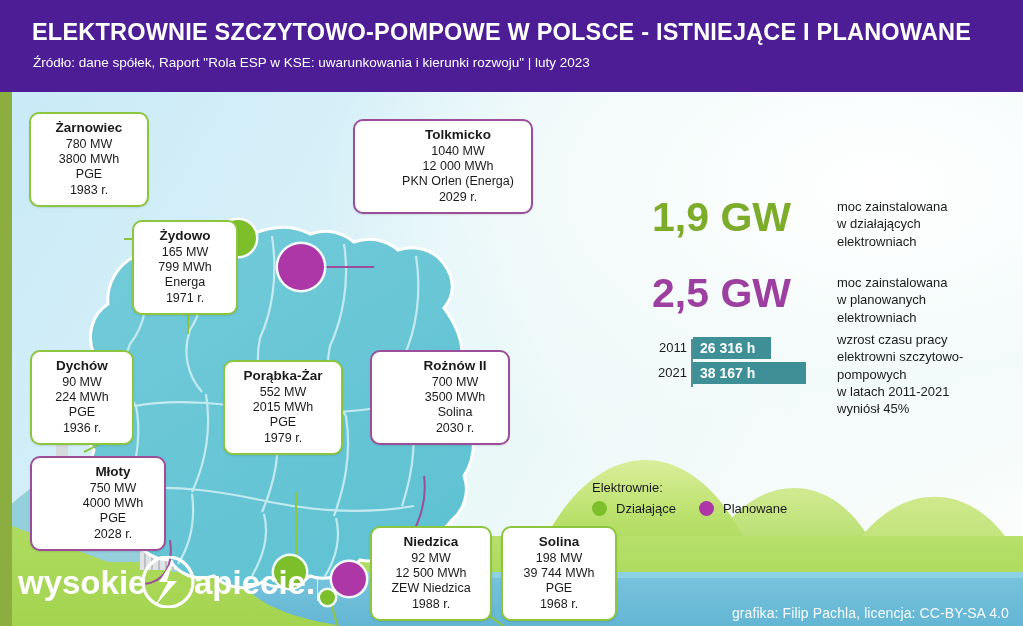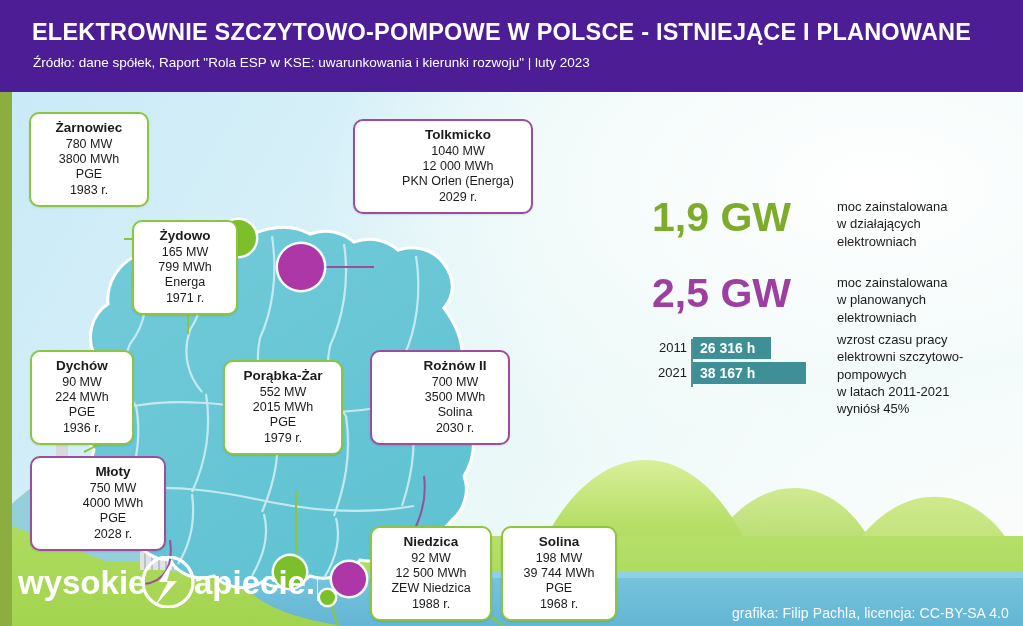--- a/index.html
+++ b/index.html
@@ -344,20 +344,29 @@
         <div class="bardesc">
           <div>wzrost czasu pracy</div>
           <div>elektrowni szczytowo-</div>
           <div>pompowych</div>
           <div>w latach 2011-2021</div>
           <div>wyniósł 45%</div>
         </div>
       </div>
     </div>
 
+    <div class="legend">
+      <div class="ttl">Elektrownie:</div>
+      <div class="items">
+        <span class="lg-dot green"></span>
+        <span class="lg-lab">Działające</span>
+        <span class="lg-dot purple"></span>
+        <span class="lg-lab">Planowane</span>
+      </div>
+    </div>
 
   </div>
 
   <div class="logo">
     <svg width="300" height="52" viewBox="0 0 300 52">
       <text x="0" y="38" font-family="Liberation Sans, sans-serif" font-size="33" font-weight="bold" fill="#ffffff">wysokie</text>
       <circle cx="150" cy="26" r="25" fill="none" stroke="#ffffff" stroke-width="3.2"></circle>
       <path d="M156 2 L141 26 L150 26 L137 50 L159 25 L149 25 Z" fill="#ffffff"></path>
       <text x="137" y="38" font-family="Liberation Sans, sans-serif" font-size="33" font-weight="bold" fill="#ffffff" opacity="0">N</text>
       <text x="176" y="38" font-family="Liberation Sans, sans-serif" font-size="33" font-weight="bold" fill="#ffffff">apiecie.pl</text>

